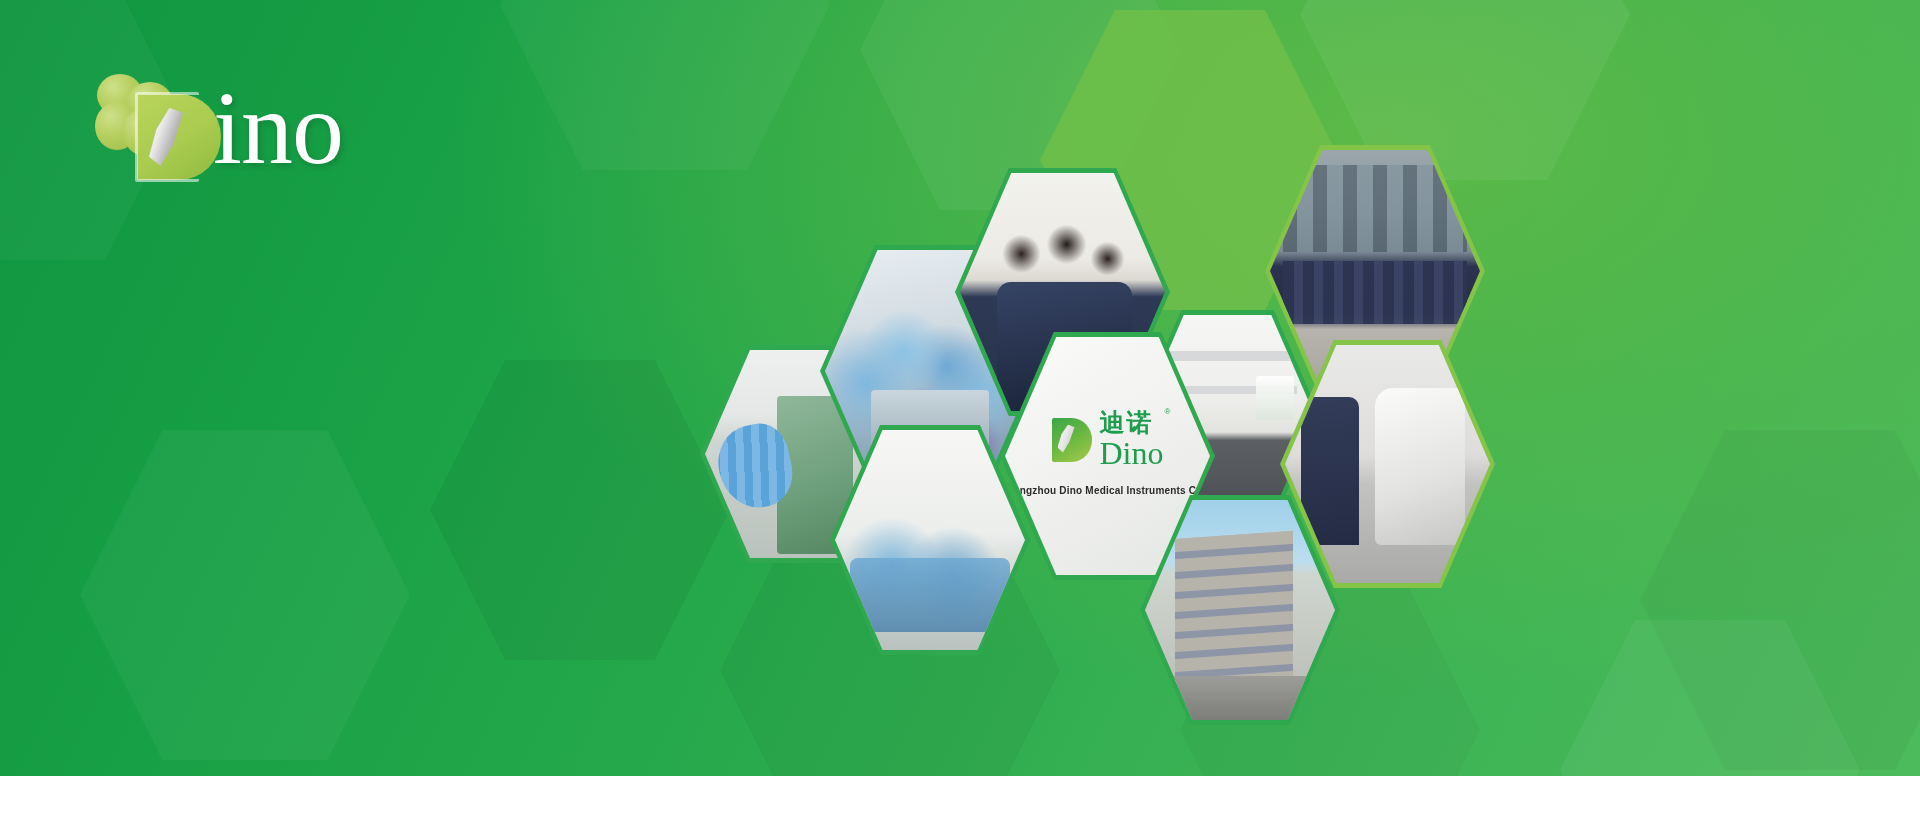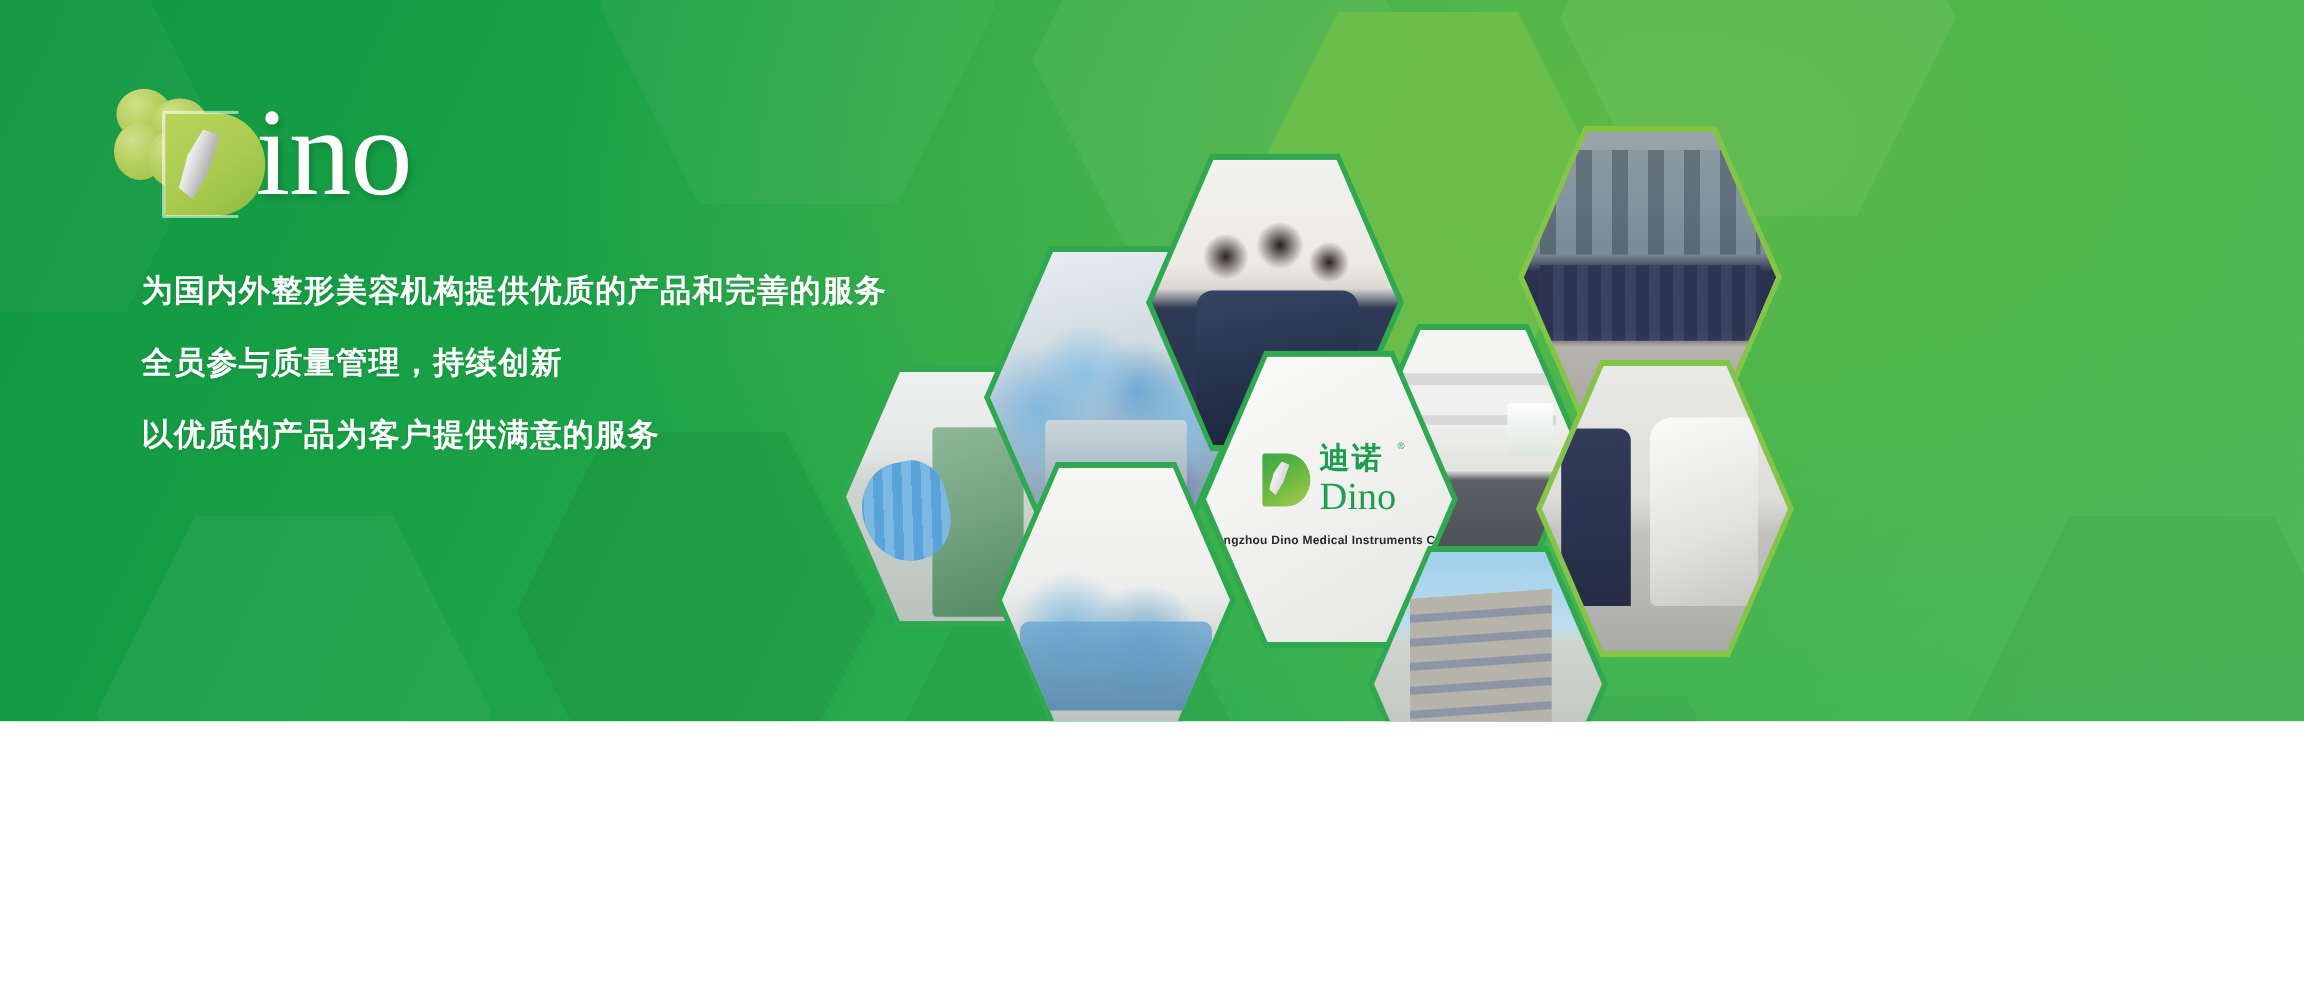--- a/index.html
+++ b/index.html
@@ -4,21 +4,21 @@
 <style>
   * { margin:0; padding:0; box-sizing:border-box; }
   html, body {
     width:1920px; height:820px;
     overflow:hidden;
     font-family:"Liberation Sans", "DejaVu Sans", sans-serif;
   }
 
   .banner {
     position:relative;
-    width:1920px; height:601px;
+    width:1920px; height:776px;
     overflow:hidden;
     background:
       radial-gradient(ellipse 1500px 900px at 72% 18%, #5cb947 0%, rgba(92,185,71,0) 62%),
       linear-gradient(115deg, #0f9640 0%, #18a046 22%, #27a94c 46%, #3ab254 70%, #4cbb5b 100%);
   }
 
   
   .bg-hex {
     position:absolute;
     clip-path: polygon(25% 0%, 75% 0%, 100% 50%, 75% 100%, 25% 100%, 0% 50%);
@@ -98,21 +98,21 @@
   }
 
   
   .cluster { position:absolute; left:0; top:0; width:1920px; height:820px; }
 
   .hex {
     position:absolute;
     clip-path: polygon(25% 0%, 75% 0%, 100% 50%, 75% 100%, 25% 100%, 0% 50%);
     overflow:hidden;
   }
-  .hex-border { background:#2fa84f; }
+  .hex-border { background:#2fa84f;margin-top:40px; }
   .hex-border.light { background:#84c447; }
   .hex-photo {
     position:absolute;
     top:5px; left:5px; right:5px; bottom:5px;
     clip-path: polygon(25% 0%, 75% 0%, 100% 50%, 75% 100%, 25% 100%, 0% 50%);
     overflow:hidden;
   }
 
   
   .ph { position:absolute; inset:0; }
@@ -340,25 +340,20 @@
       <div class="leaf-blob b4"></div>
     </div>
     <div class="d-mark">
       <div class="d-body"></div>
       <div class="d-curl"></div>
       <div class="d-frame"></div>
     </div>
     <div class="logo-ino">ino</div>
   </div>
 
-  <div class="slogans">
-    <div class="slogan-line">为国内外整形美容机构提供优质的产品和完善的服务</div>
-    <div class="slogan-line">全员参与质量管理，持续创新</div>
-    <div class="slogan-line">以优质的产品为客户提供满意的服务</div>
-  </div>
 
   <div class="cluster">
 
     <div class="hex hex-border" style="left:700px; top:305px; width:190px; height:218px;">
       <div class="hex-photo">
         <div class="ph ph-machine"></div>
       </div>
     </div>
 
     <div class="hex hex-border" style="left:820px; top:205px; width:220px; height:252px;">

